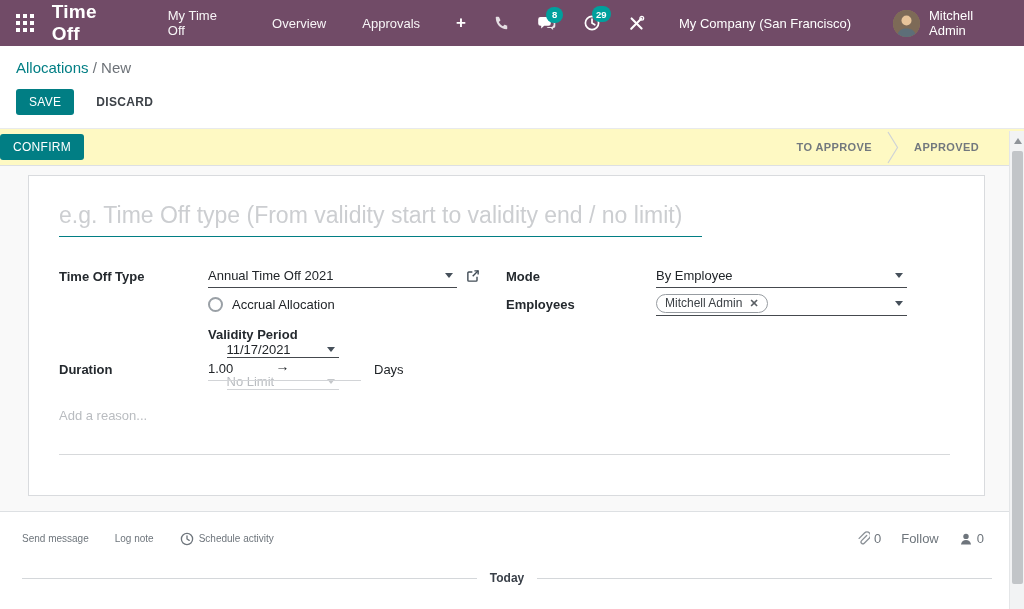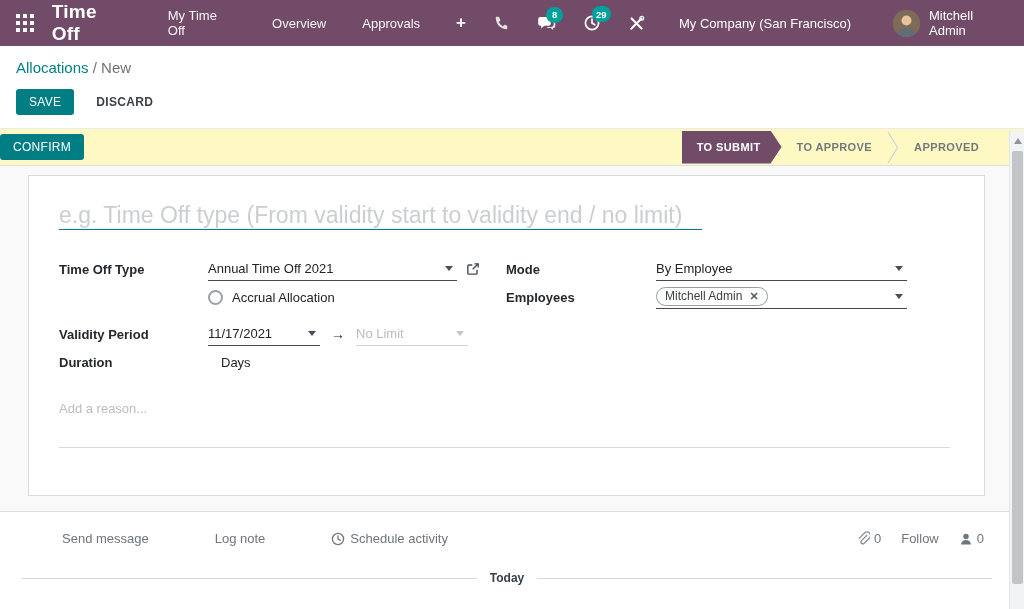--- a/index.html
+++ b/index.html
@@ -33,21 +33,21 @@
   .statusbar { height:37px; background:#fef9c3; border-bottom:1px solid #dde0e3; display:flex; align-items:center; justify-content:space-between; padding:0 30px 0 0; }
   .status-steps { display:flex; align-items:center; height:33px; }
   .step { font-size:11px; font-weight:700; letter-spacing:.4px; color:#72787e; padding:0 15px; display:flex; align-items:center; height:33px; cursor:pointer; }
   .step.active { background:var(--statusbar-active,#714B67); color:#fff; padding:0 21px 0 15px; clip-path:polygon(0 0, calc(100% - 11px) 0, 100% 50%, calc(100% - 11px) 100%, 0 100%); }
   .step-chevron { flex:none; }
 
   
   .content { height:345px; background:#f9f9f9; position:relative; }
   .sheet { position:absolute; left:28px; top:9px; width:957px; height:321px; background:#fff; border:1px solid #d9dbde; padding:26px 30px 0; overflow:hidden; }
 
-  .title-wrap { position:relative; width:643px; border-bottom:1px solid var(--accent,#017E84); padding-bottom:0; }
+  .title-wrap { position:relative; width:643px; border-bottom:1px solid var(--accent,#017E84); padding-bottom:7px; }
   .title-input { width:100%; border:none; outline:none; font-family:inherit; font-size:23px; color:#212529; background:transparent; }
   .title-input::placeholder { color:#ccced1; }
 
   .form-cols { display:flex; margin-top:25px; }
   .col-left { width:447px; flex:none; }
   .col-right { flex:1; }
   .frow { display:flex; align-items:center; height:28px; }
   .flabel { width:149px; flex:none; font-size:13px; font-weight:700; color:#24292e; }
   .col-right .flabel { width:150px; }
   .fwrap { display:flex; align-items:center; border-bottom:1px solid #45494e; height:24px; }
@@ -71,21 +71,21 @@
 
   .reason-row { margin-top:23px; }
   .reason-input { width:640px; border:none; outline:none; font-family:inherit; font-size:13px; color:#212529; background:transparent; }
   .reason-input::placeholder { color:#b9bcc0; }
 
   .sheet-divider { margin-top:30px; margin-right:4px; border:none; border-top:1px solid #d7d9db; }
 
   
   .chatter { height:98px; background:#fff; border-top:1px solid #dde0e3; padding:19px 22px 0; }
   .chatter-top { display:flex; align-items:center; color:#6e757c; font-size:13px; }
-  .chat-btn { background:none; border:none; font-family:inherit; font-size:13px; color:#6e757c; cursor:pointer; padding:0; display:flex; align-items:center; gap:5px;margin-left:40px; }
+  .chat-btn { background:none; border:none; font-family:inherit; font-size:10px; color:#6e757c; cursor:pointer; padding:0; display:flex; align-items:center; gap:5px; }
   .chat-left { display:flex; align-items:center; gap:26px; }
   .chat-right { margin-left:auto; display:flex; align-items:center; gap:20px; padding-right:18px; }
   .meta-item { display:flex; align-items:center; gap:4px; font-size:13px; color:#6e757c; cursor:pointer; }
   .today-row { margin-top:25px; display:flex; align-items:center; gap:13px; padding:0 10px 0 0; }
   .today-line { flex:1; height:1px; background:#d4d7da; }
   .today-text { font-size:12px; font-weight:700; color:#3a4049; }
 
   
   .vscroll { position:absolute; right:0; top:131px; width:15px; height:478px; background:#f2f3f4; border-left:1px solid #e4e6e8; }
   .vscroll .up { position:absolute; top:7px; left:3.5px; width:0; height:0; border-left:4px solid transparent; border-right:4px solid transparent; border-bottom:6px solid #8f9499; }
@@ -168,21 +168,20 @@
     </div>
     <div class="cp-buttons">
       <button class="btn-primary">SAVE</button>
       <button class="btn-link">DISCARD</button>
     </div>
   </div>
 
   <div class="statusbar">
     <button class="btn-primary">CONFIRM</button>
     <div class="status-steps">
-      <div class="step active">TO SUBMIT</div>
       <div class="step">TO APPROVE</div>
       <svg class="step-chevron" width="12" height="33" viewBox="0 0 12 33">
           <path d="M1 1l9.5 15.5L1 32" fill="none" stroke="#cfd3d7" stroke-width="1.2"></path>
         </svg>
       <div class="step">APPROVED</div>
     </div>
   </div>
 
   <div class="content">
     <div class="sheet">
@@ -208,34 +207,37 @@
                     <path d="M13 2L7.2 7.8"></path>
                   </g>
                 </svg>
             </span>
           </div>
           <div class="frow">
             <span class="flabel"></span>
             <span class="radio"></span>
             <span class="radio-label">Accrual Allocation</span>
           </div>
-          <div class="frow" style="margin-top:9px;">
+          <div class="frow" style="margin-top:9px;flex-direction:column;">
             <span class="flabel">Validity Period</span>
             <div class="fwrap" style="width:112px;">
               <input type="text" value="11/17/2021" style="">
               <span class="cdown"></span>
             </div>
             <span class="arrow-right">→</span>
             <div class="fwrap light" style="width:112px;">
               <input type="text" placeholder="No Limit" style="">
               <span class="cdown light"></span>
             </div>
           </div>
           <div class="frow">
             <span class="flabel">Duration</span>
+            <div class="fwrap light" style="width:153px;">
+              <input type="text" value="1.00" style="">
+            </div>
             <span class="unit">Days</span>
           </div>
         </div>
 
         <div class="col-right">
           <div class="frow">
             <span class="flabel">Mode</span>
             <div class="fwrap" style="width:251px;">
               <input type="text" value="By Employee" style="">
               <span class="cdown"></span>

